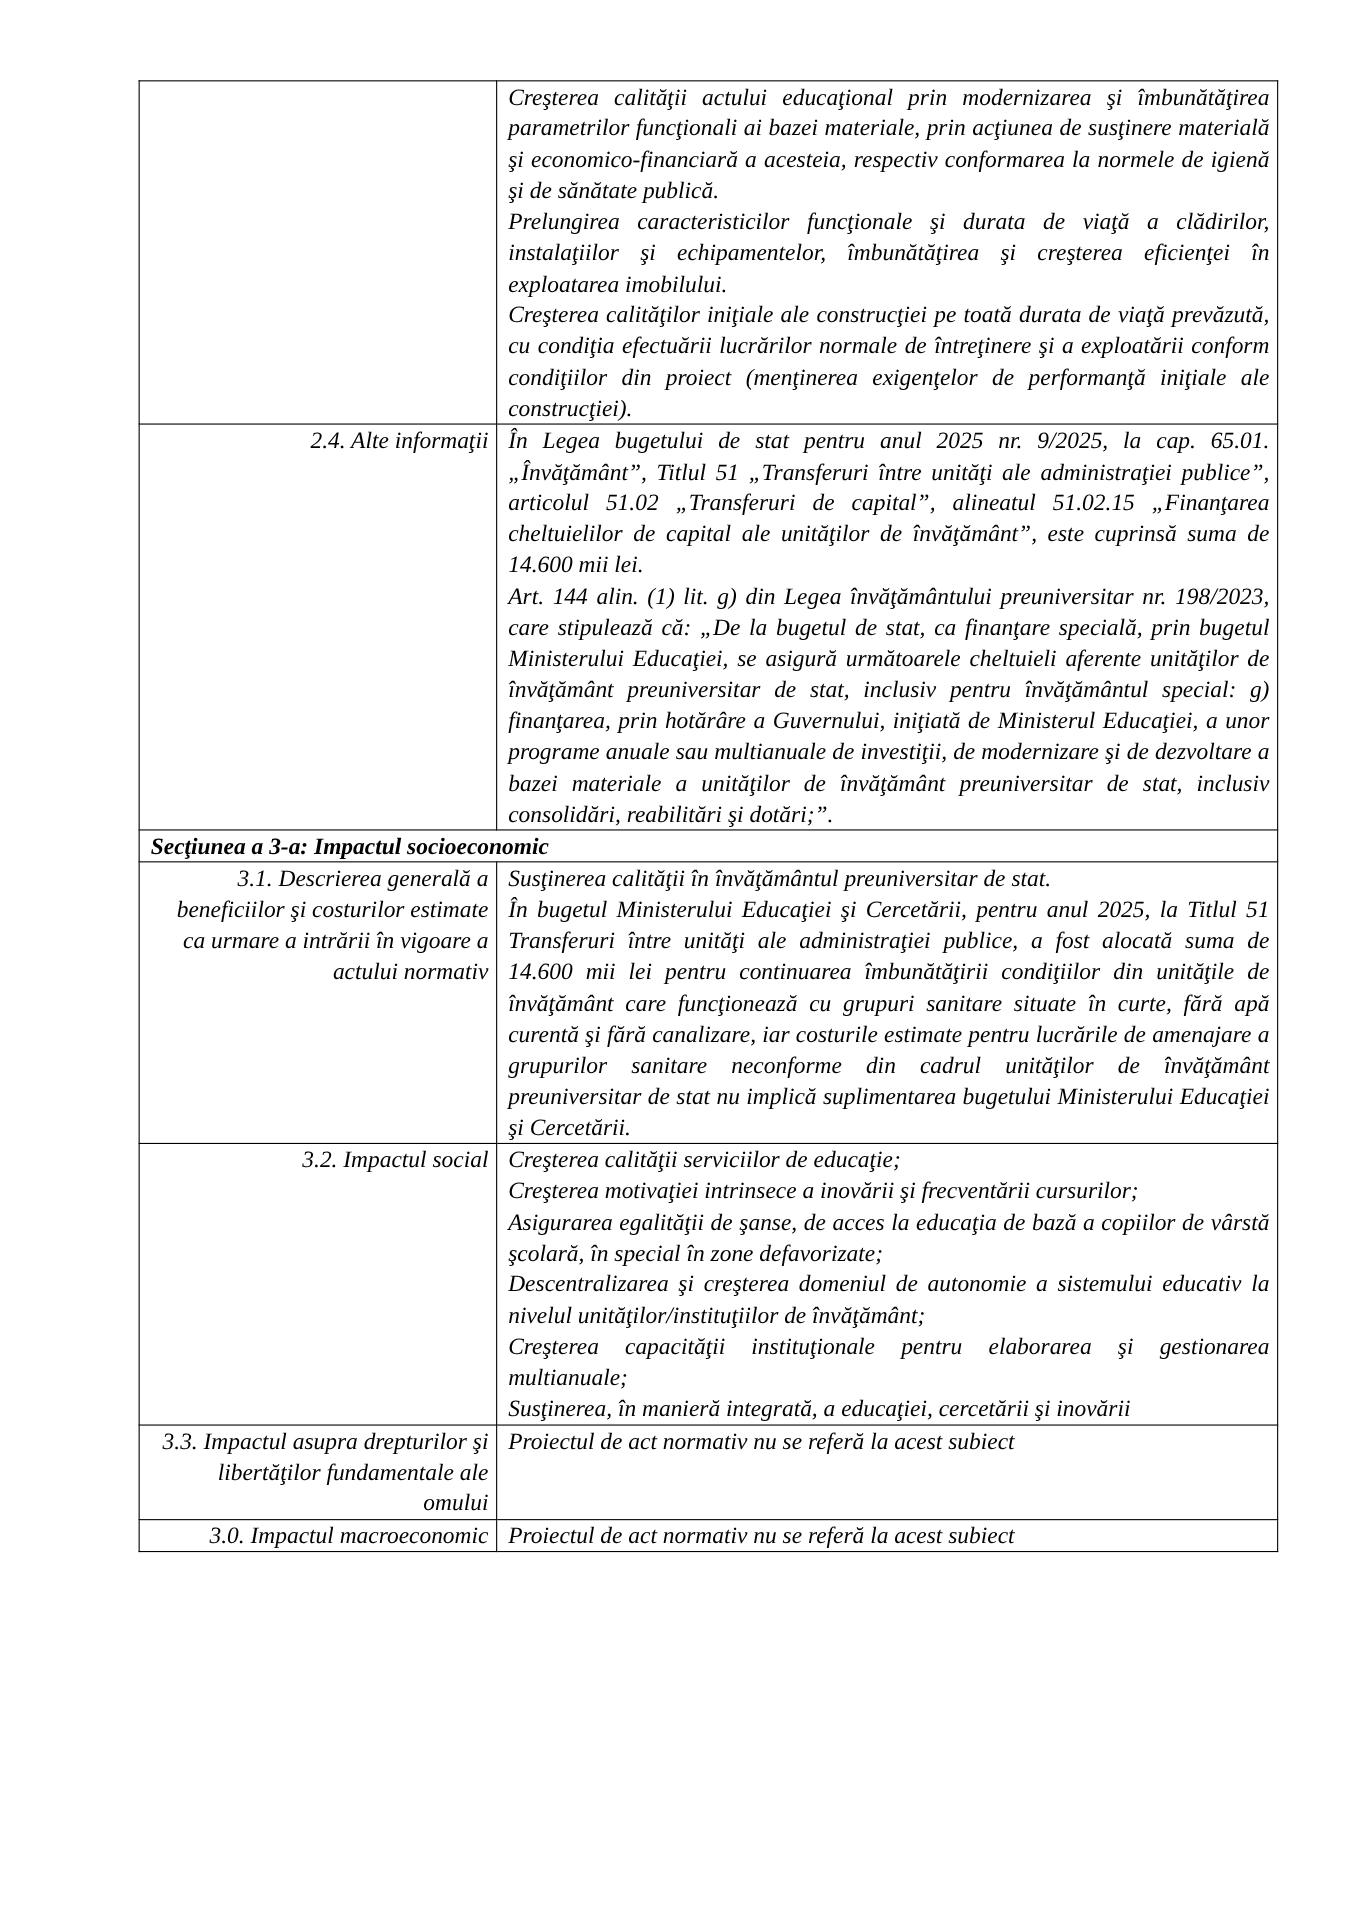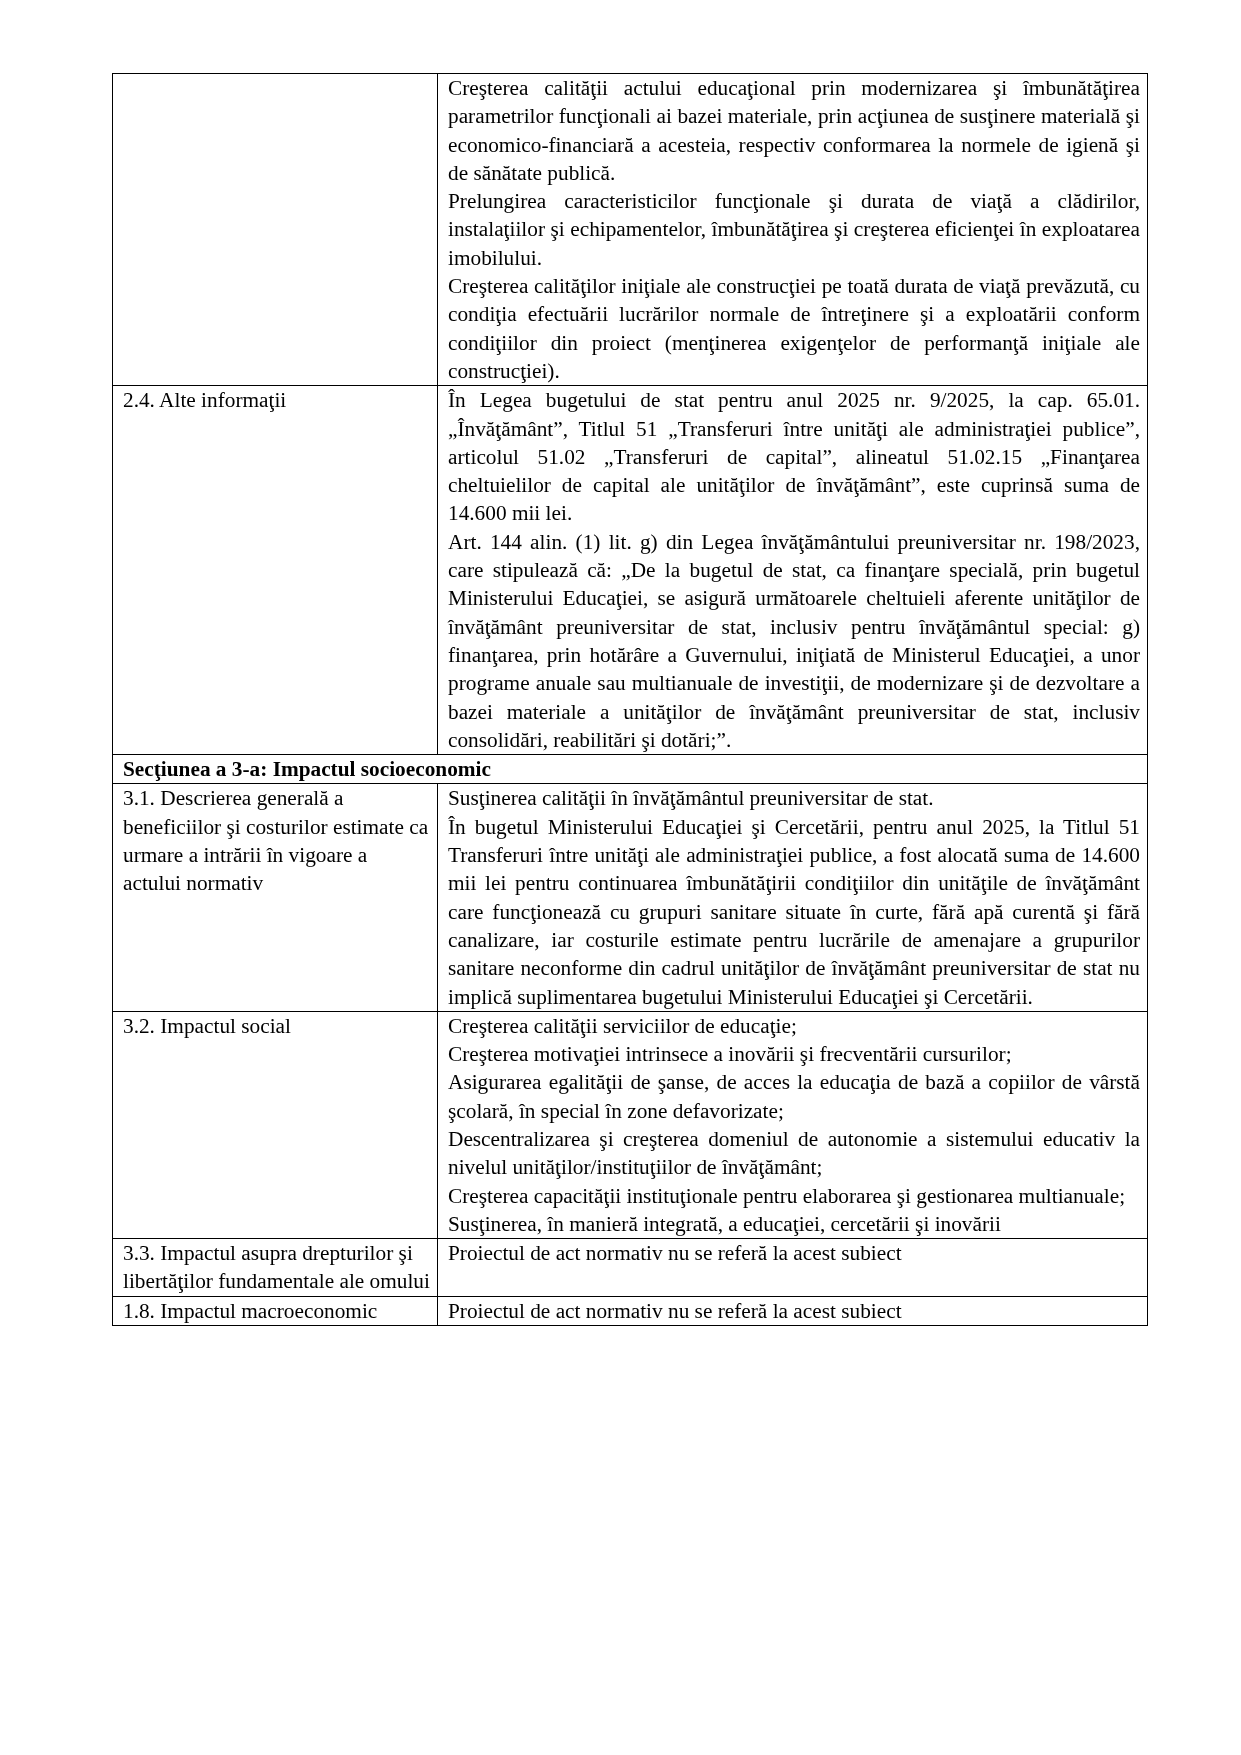--- a/index.html
+++ b/index.html
@@ -1,32 +1,32 @@
 <!DOCTYPE html>
 <html><head>
 <meta charset="utf-8">
 <style>
   html, body { margin: 0; padding: 0; background: #ffffff; }
   body { width: 1241px; height: 1755px; position: relative; overflow: hidden; }
   .page {
-    position: absolute; left: 112px; top: 73px; width: 1035px;
+    position: absolute; left: 126px; top: 73px; width: 1035px; font-style: italic;
   }
   table.doc {
     border-collapse: collapse; width: 1035px; table-layout: fixed;
     font-family: "Liberation Serif", "DejaVu Serif", serif;
     font-size: 21.3px; line-height: 28.3px; color: #000;
   }
   table.doc td {
     border: 1.3px solid #000; vertical-align: top;
     padding: 0 7px 0 10px;
   }
   col.c1 { width: 325px; }
   col.c2 { width: 710px; }
   td.right p { margin: 0; text-align: justify; }
-  td.left { text-align: left; }
+  td.left { text-align: right; }
   td.section { font-weight: bold; }
 </style>
 </head>
 <body>
 
 <div class="page">
   <table class="doc">
     <colgroup>
         <col class="c1">
         <col class="c2">
@@ -75,21 +75,21 @@
       </tr>
 
       <tr>
         <td class="left">3.3. Impactul asupra drepturilor şi libertăţilor fundamentale ale omului</td>
         <td class="right">
           <p>Proiectul de act normativ nu se referă la acest subiect</p>
         </td>
       </tr>
 
       <tr>
-        <td class="left">1.8. Impactul macroeconomic</td>
+        <td class="left">3.0. Impactul macroeconomic</td>
         <td class="right">
           <p>Proiectul de act normativ nu se referă la acest subiect</p>
         </td>
       </tr>
 
 
     </tbody>
   </table>
 </div>
 

